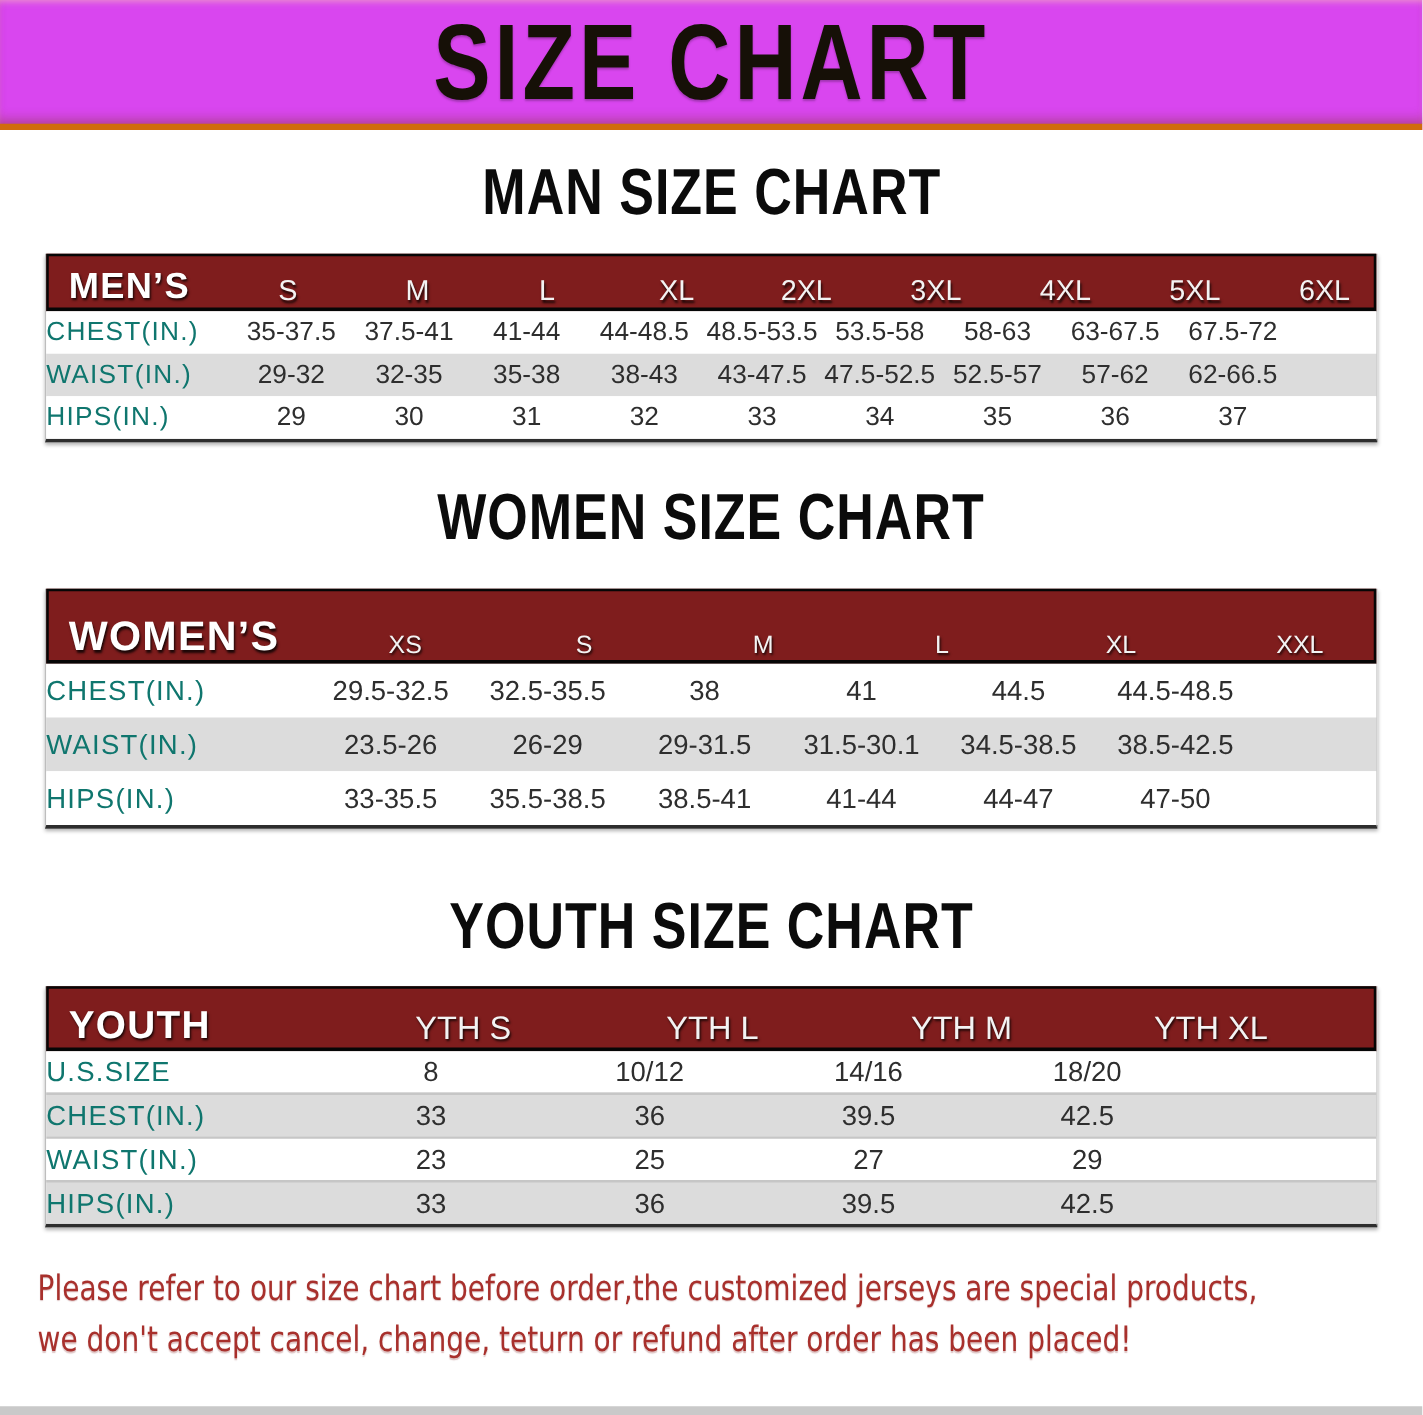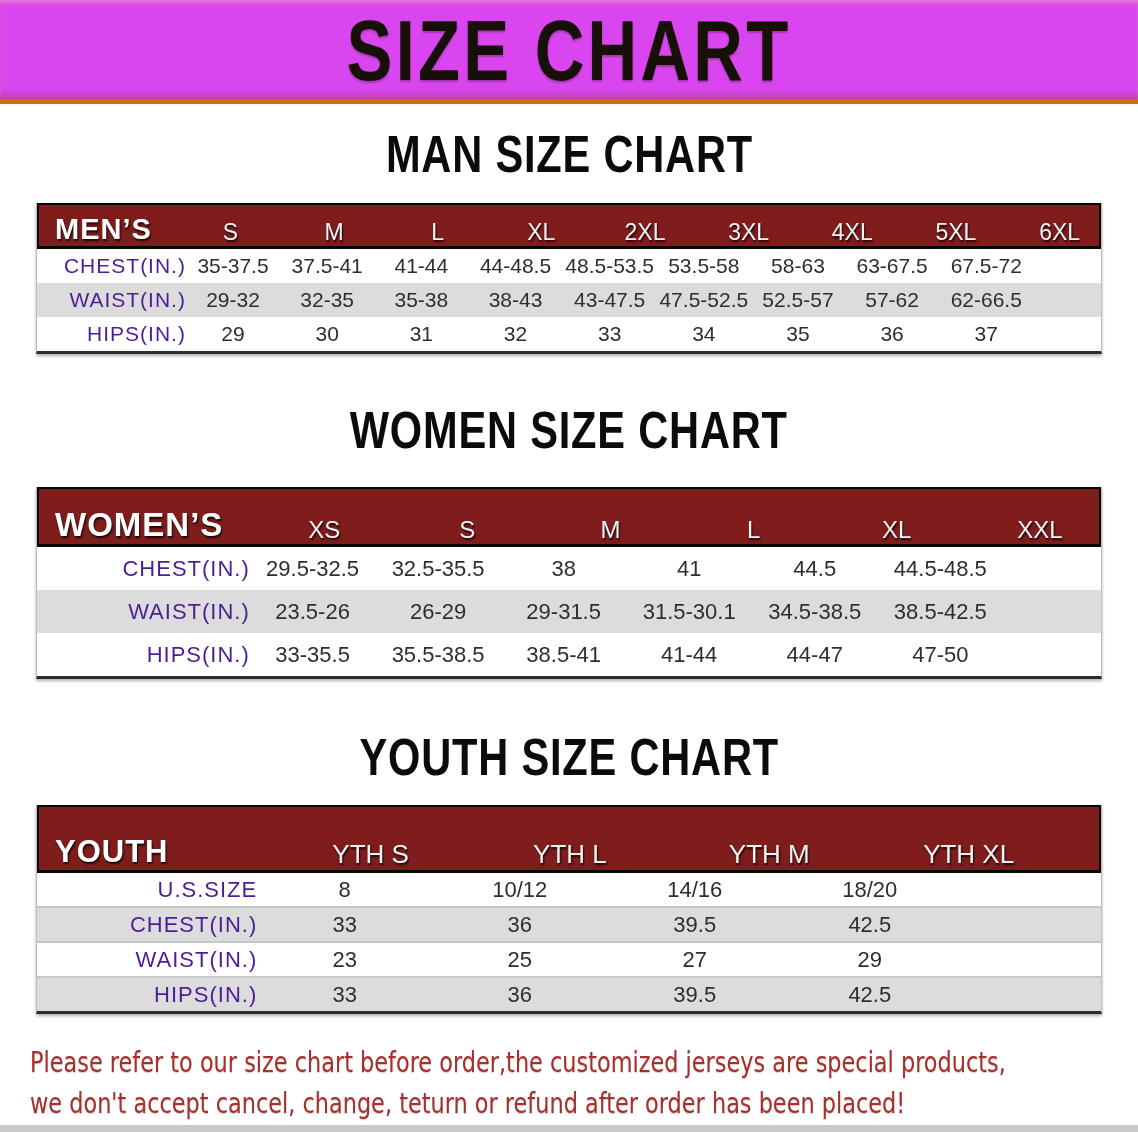--- a/index.html
+++ b/index.html
@@ -26,21 +26,21 @@
   .section-title{
     display:flex;justify-content:center;align-items:center;
     height:52px;
   }
   .section-title span{
     font-weight:700;font-size:52px;line-height:1;color:#0b0b0b;
     white-space:nowrap;transform:scaleX(.80);transform-origin:center;
     letter-spacing:1px;
   }
   .st-men{margin-top:24px;margin-bottom:23px;}
-  .st-women{margin-top:50px;margin-bottom:31px;}
+  .st-women{margin-top:34px;margin-bottom:31px;}
   .st-youth{margin-top:52px;margin-bottom:22px;}
   
   .size-table{
     width:1064px;margin:0 auto;
     border-bottom:3px solid #2d2d2d;
     border-left:1px solid #bdbdbd;border-right:1px solid #bdbdbd;
     box-shadow:0 2px 3px rgba(0,0,0,.30);
   }
   .thead{
     background:#7f1d1d;display:flex;align-items:flex-end;
@@ -54,40 +54,40 @@
     text-shadow:1px 2px 2px rgba(0,0,0,.8);
   }
   .thead .val-cell{
     color:#f3f3f3;text-align:center;white-space:nowrap;
     text-shadow:1px 2px 2px rgba(0,0,0,.8);
   }
   .trow{display:flex;align-items:center;}
   .trow:nth-child(odd){background:#dcdcdc;}
   .trow:nth-child(even){background:#ffffff;}
   .trow .label-cell{
-    text-align:right;color:#4c1d95;letter-spacing:1px;white-space:nowrap;
+    text-align:left;color:#0f766e;letter-spacing:1px;white-space:nowrap;
     box-sizing:border-box;
   }
   .trow .val-cell{text-align:center;color:#2e2e2e;white-space:nowrap;}
   
   .section-0 .thead{height:46px;}
   .section-0 .trow{height:34px;font-size:21px;}
   .section-0 .thead .label-cell{font-size:29px;}
   .section-0 .thead .val-cell{font-size:23px;}
   .section-0 .label-cell{width:14%;}
   .section-0 .val-cell{width:8.85%;}
   
   .section-1 .thead{height:60px;}
   .section-1 .trow{height:43px;font-size:22px;}
   .section-1 .thead .label-cell{font-size:33px;}
-  .section-1 .thead .val-cell{font-size:24px;}
+  .section-1 .thead .val-cell{font-size:20px;}
   .section-1 .label-cell{width:20%;}
   .section-1 .val-cell{width:11.8%;}
   
-  .section-2 .thead{height:68px;}
+  .section-2 .thead{height:52px;}
   .section-2 .trow{height:33px;font-size:22px;}
   .section-2 .thead .label-cell{font-size:31px;}
   .section-2 .thead .val-cell{font-size:26px;}
   .section-2 .label-cell{width:20.7%;}
   .section-2 .val-cell{width:16.45%;}
   .section-2 .trow + .trow{border-top:2px solid #c6c6c6;}
   
   .disclaimer{
     margin:28px 0 0 30px;color:#a8302c;
     font-family:"DejaVu Sans",sans-serif;

